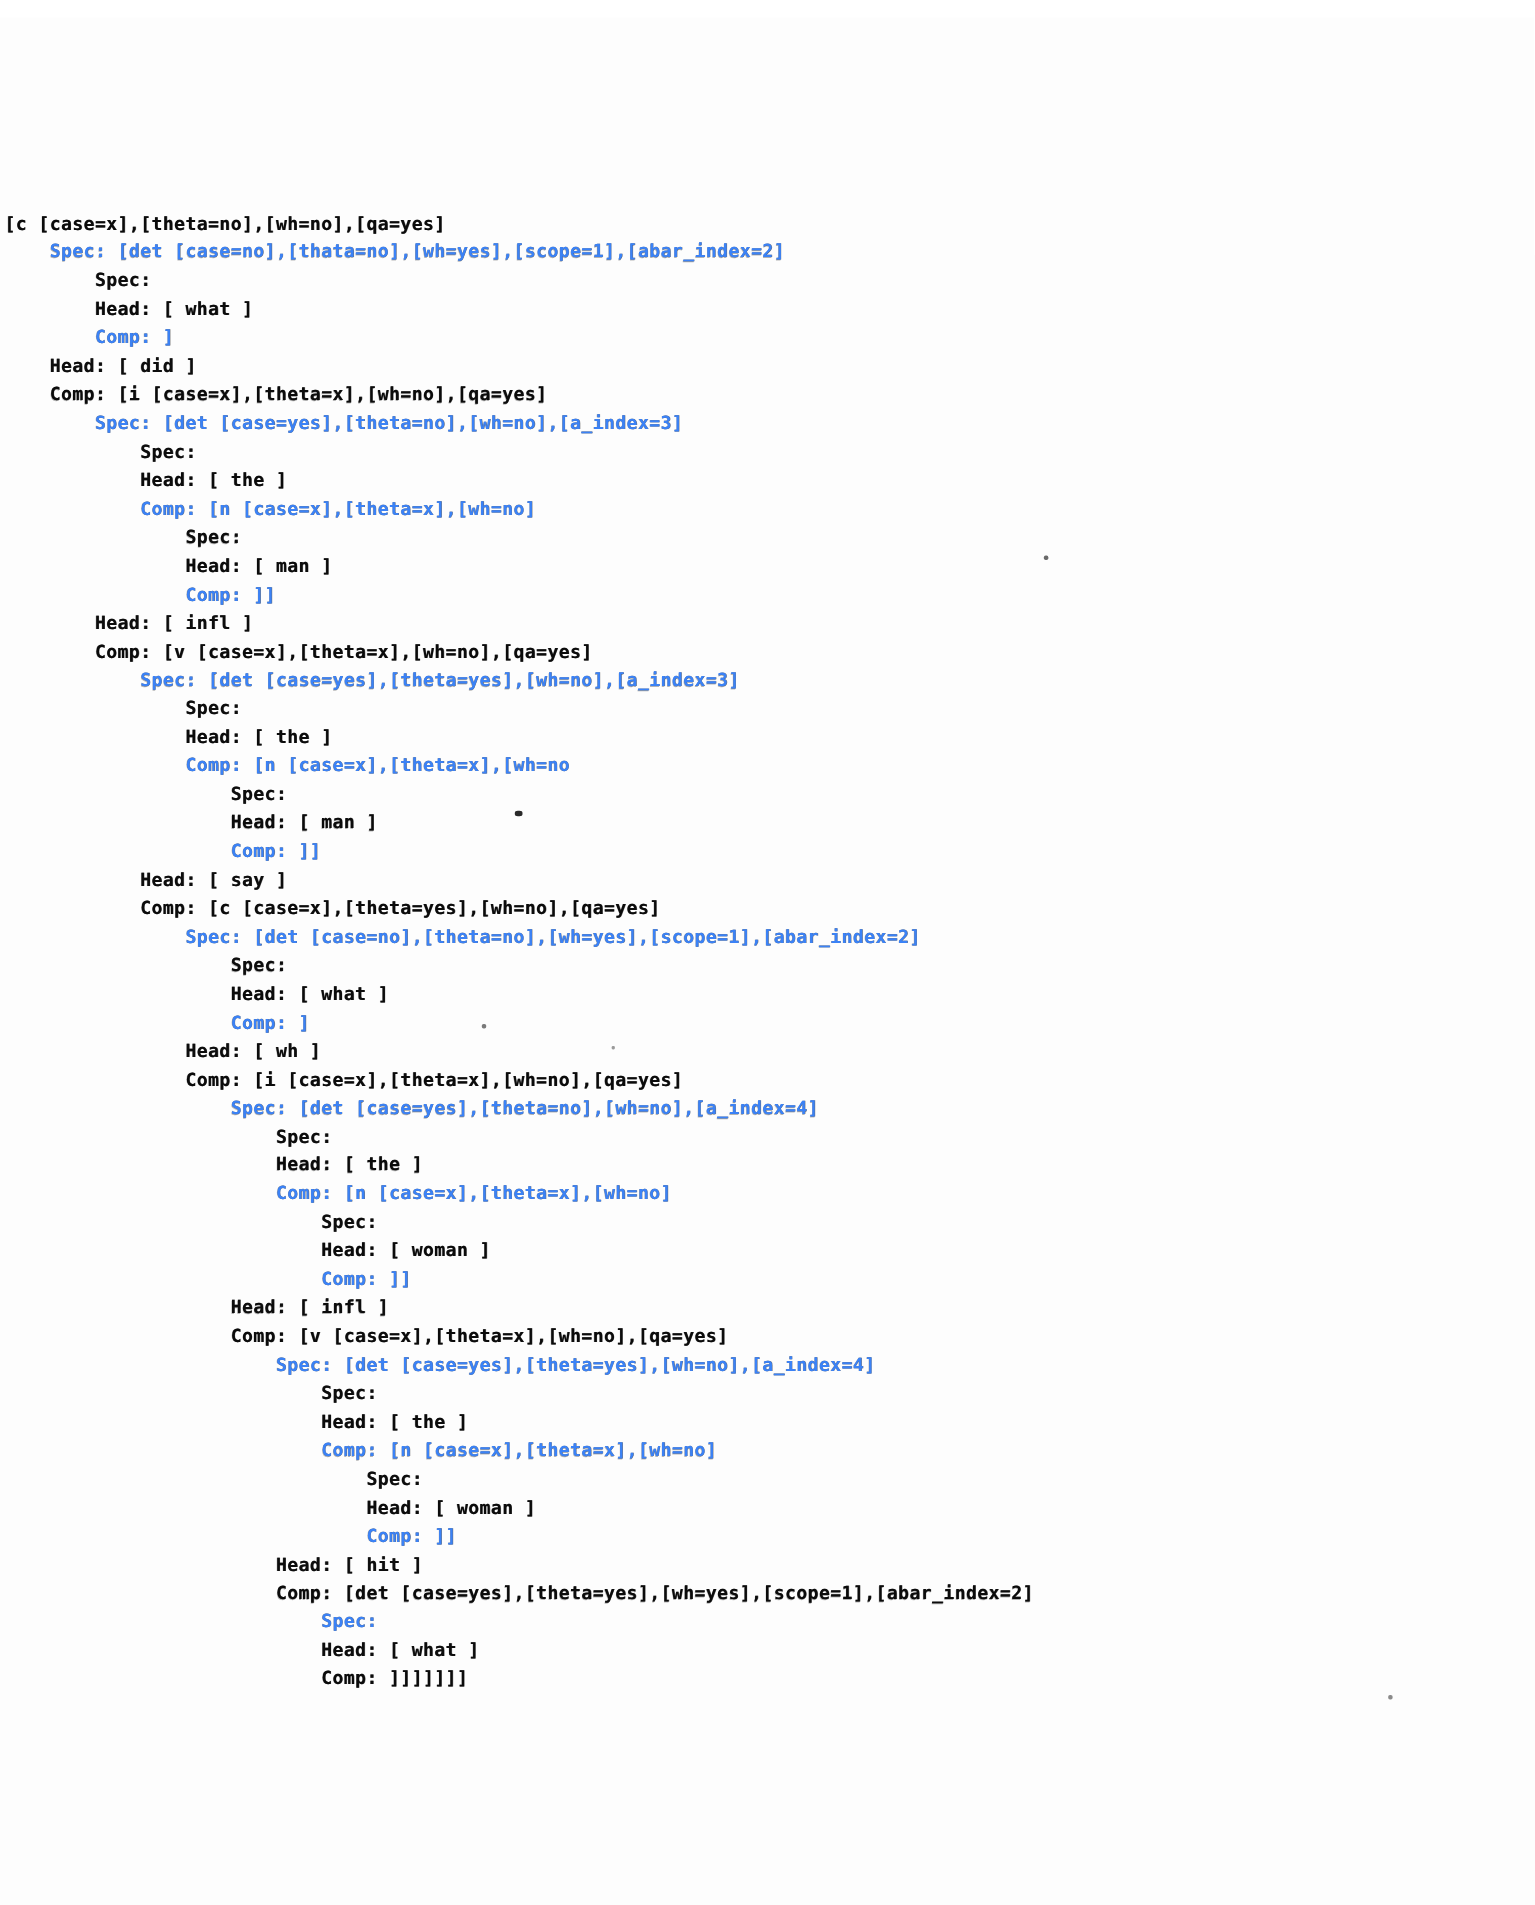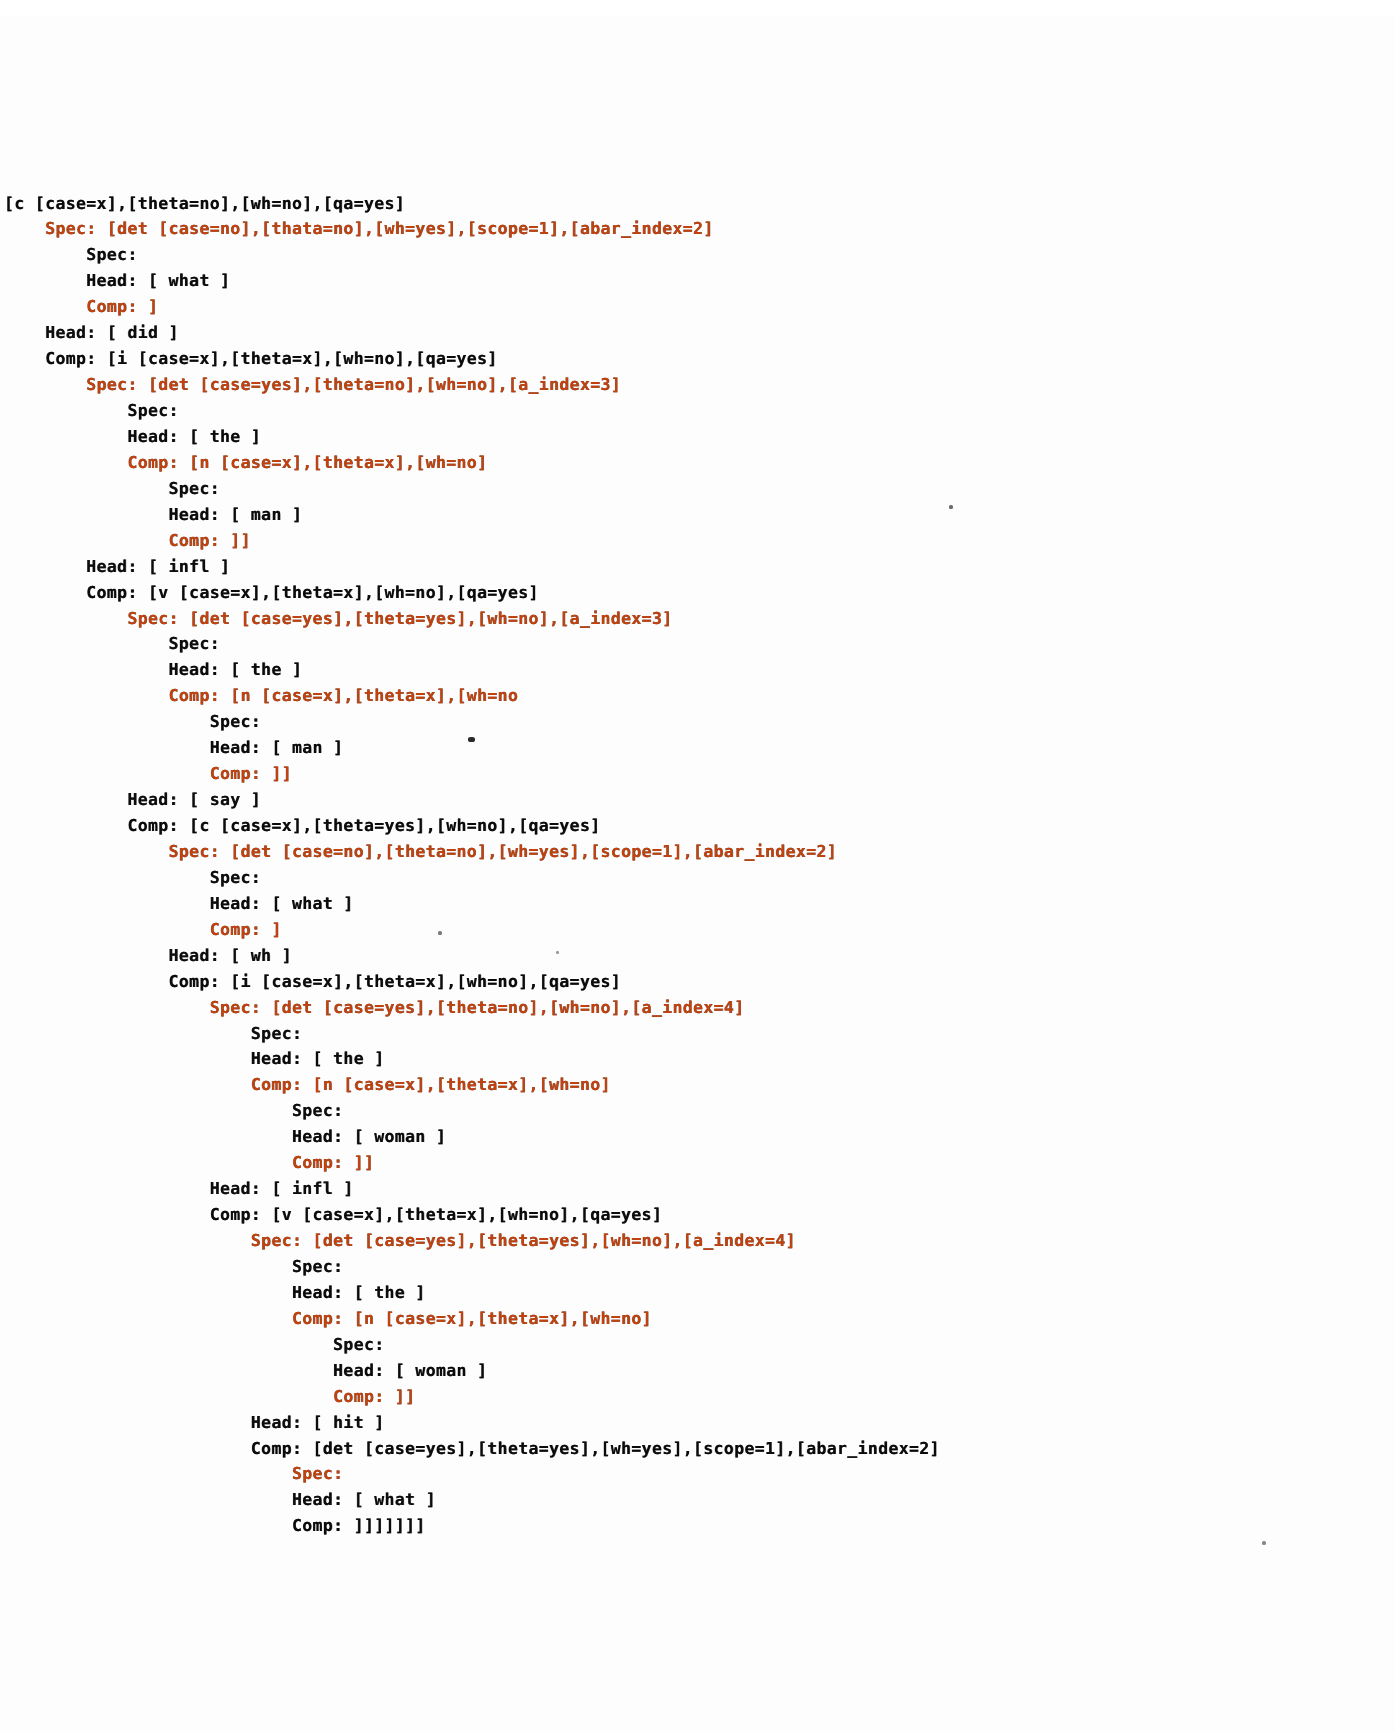--- a/index.html
+++ b/index.html
@@ -47,21 +47,21 @@
     display: block;
     height: 25.95px;
     white-space: pre;
     
     text-shadow: 0.35px 0 0 rgba(10,10,10,0.55),
                  -0.3px 0.25px 0 rgba(10,10,10,0.30);
   }
 
   
   #listing .ln:nth-child(3n+1) { color: #0b0b0b; }
-  #listing .ln:nth-child(3n+2) { color: #c2410c; }
+  #listing .ln:nth-child(3n+2) { color: #3b82f6; }
   #listing .ln:nth-child(3n)   { color: #0d0d0d; }
 
   
   .speck {
     position: absolute;
     background: #2a2a2a;
     border-radius: 40%;
   }
   #speck-a { left: 468px; top: 721px;  width: 7px;  height: 5px; }
   #speck-b { left: 949px; top: 489px;  width: 4px;  height: 4px;

